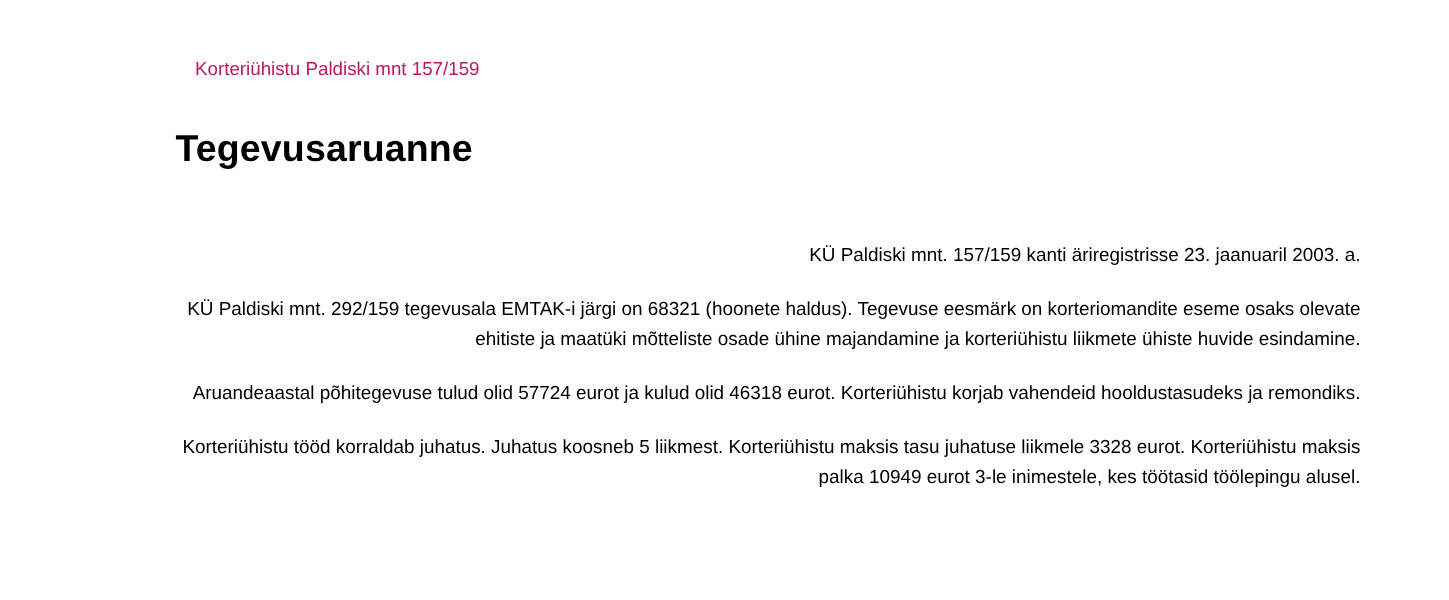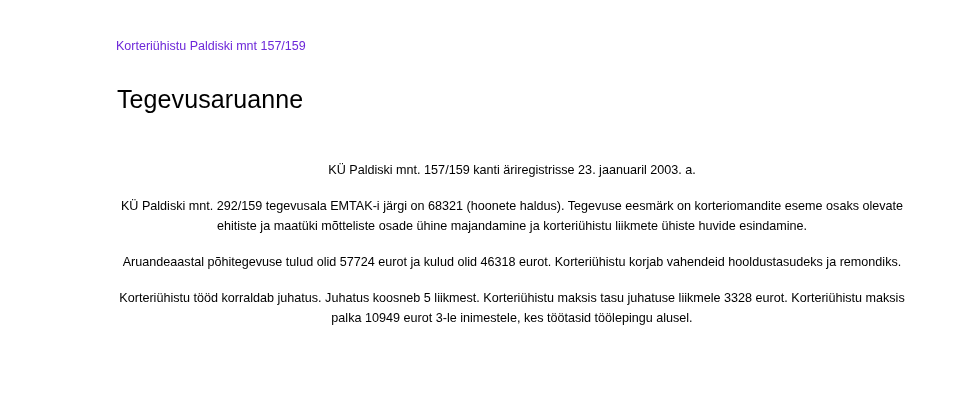--- a/index.html
+++ b/index.html
@@ -16,56 +16,56 @@
   }
   .page {
     position: relative;
     width: 966px;
     height: 400px;
     box-sizing: border-box;
   }
   .header {
     position: absolute;
     top: 38px;
-    left: 116px;
+    left: 130px;
     right: 88px;
     display: flex;
     justify-content: space-between;
     align-items: baseline;
     font-size: 12.5px;
     line-height: 16px;
-    color: #6d28d9;
+    color: #be185d;
   }
   .header-left {
     white-space: nowrap;
   }
   .header-right {
     white-space: nowrap;
   }
   .title {
     position: absolute;
     top: 84px;
     left: 117px;
     font-size: 25px;
-    font-weight: normal;
+    font-weight: bold;
     letter-spacing: 0.1px;
     line-height: 30px;
     margin: 0;
   }
   .body-text {
     position: absolute;
     top: 160px;
     left: 117px;
     width: 790px;
     font-size: 12.6px;
     line-height: 20px;
   }
   .para {
     margin: 0 0 16px 0;
-    text-align: center;
+    text-align: right;
   }
   .para:last-child {
     margin-bottom: 0;
   }
 </style>
 </head>
 <body>
 
 <div class="page">
 

